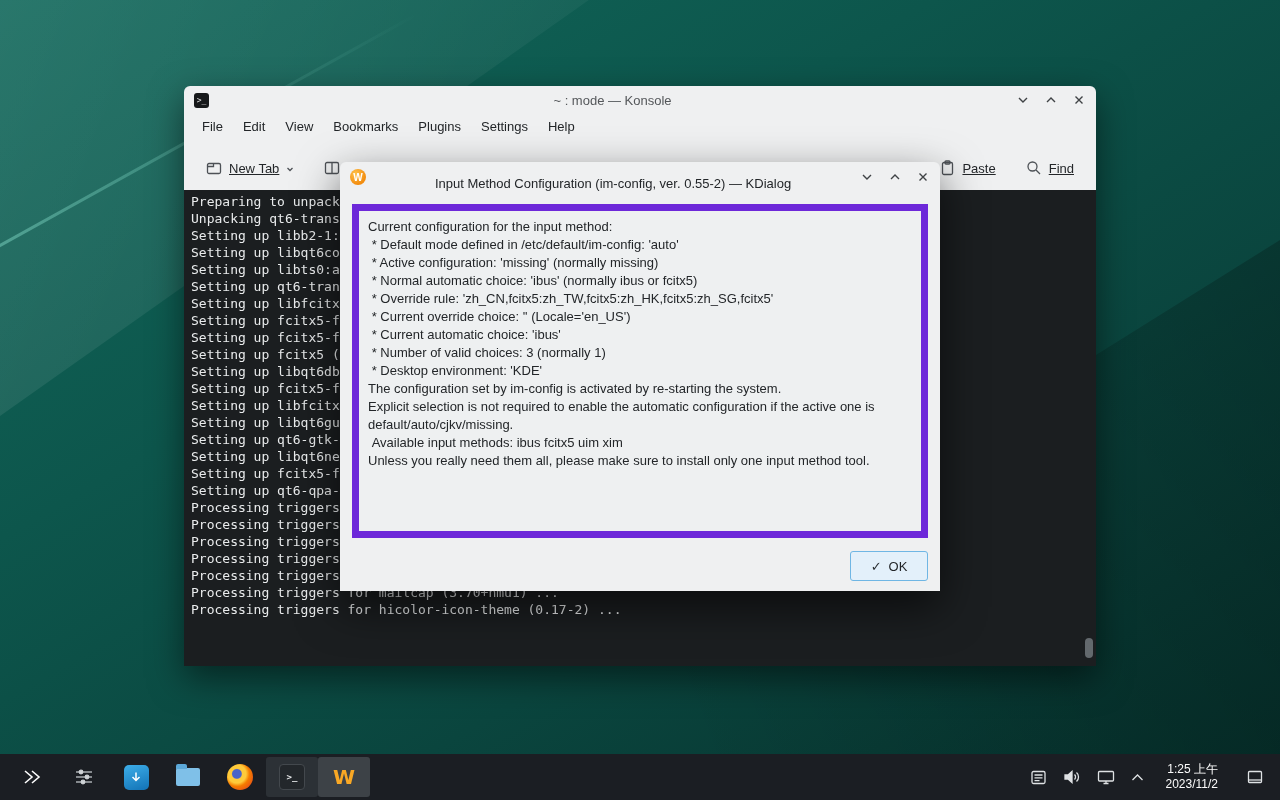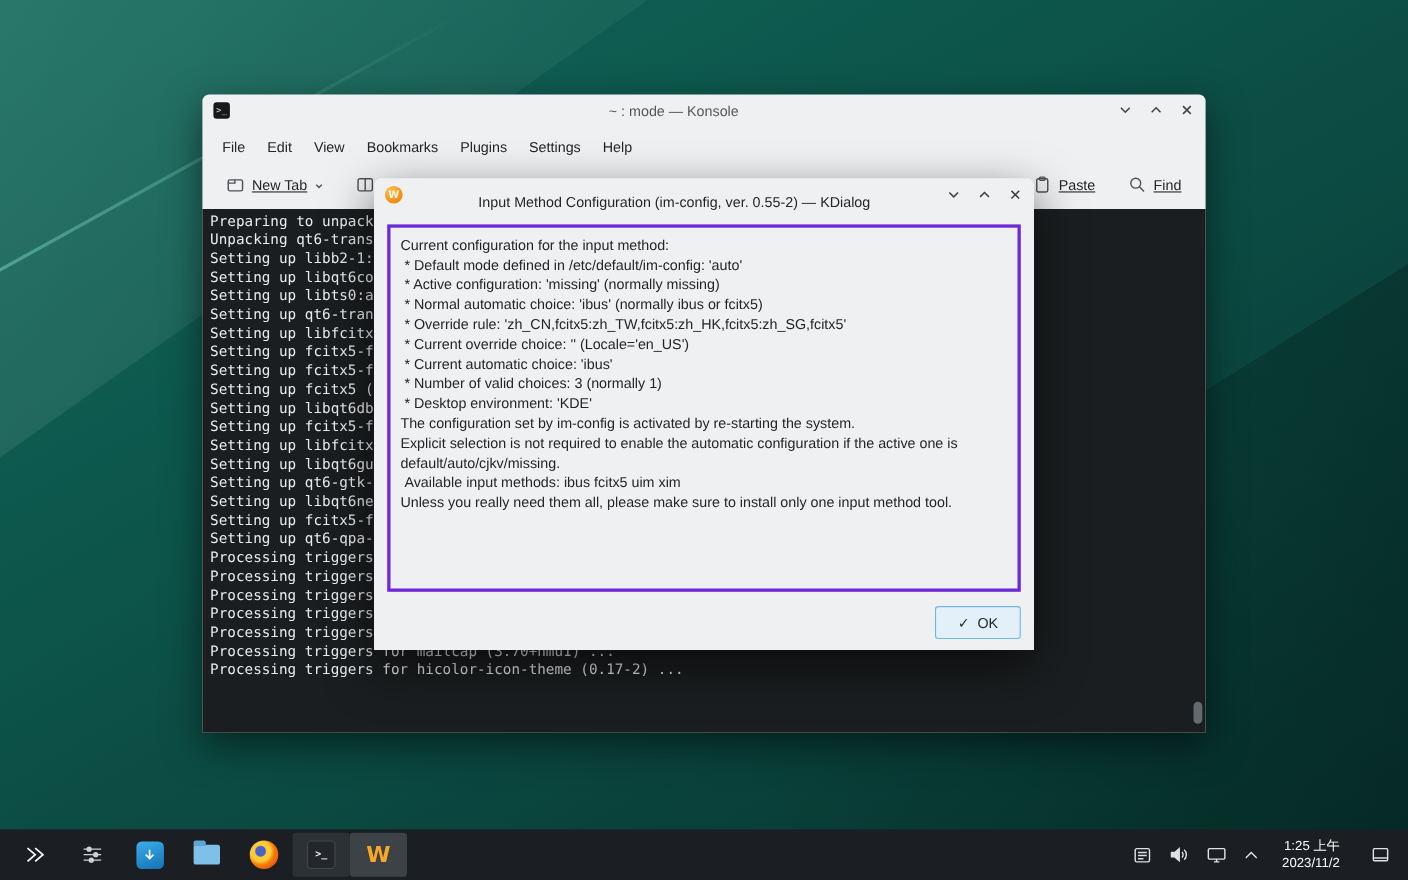--- a/index.html
+++ b/index.html
@@ -23,21 +23,21 @@
   .titlebar .title { flex:1; text-align:center; font-size:13px; color:#54575a; white-space:nowrap; overflow:hidden; }
   .win-controls { display:flex; gap:14px; align-items:center; }
   .wc { width:14px; height:14px; display:flex; align-items:center; justify-content:center; }
   .wc svg { stroke:#3f4245; stroke-width:1.4; fill:none; }
 
   
   .konsole { position:absolute; left:184px; top:86px; width:912px; height:580px;
       background:#eff0f1; border-radius:6px 6px 0 0; box-shadow:0 12px 34px rgba(0,0,0,.5); z-index:2; }
   .app-icon-mini { width:15px; height:15px; background:#16181a; border-radius:3px;
       display:flex; align-items:center; justify-content:center; color:#ddd; font-size:8px; font-family:"DejaVu Sans Mono",monospace; }
-  .menubar { display:flex; align-items:flex-end; height:32px; padding:0 8px; }
+  .menubar { display:flex; align-items:flex-start; height:32px; padding:0 8px; }
   .menu-item { padding:5px 10px; font-size:13px; color:#232629; border-radius:3px; }
   .toolbar { display:flex; align-items:center; height:44px; padding:0 14px; font-size:13px; color:#232629; }
   .tool-btn { display:flex; align-items:center; gap:7px; padding:6px 8px; border-radius:3px;text-decoration:underline; }
   .tool-btn svg { stroke:#4d5156; fill:none; stroke-width:1.3; }
   .tool-spacer { flex:1; }
   .toolbar .gap { width:14px; }
   .caret-mini svg { stroke:#4d5156; }
 
   .terminal { position:absolute; left:0; top:104px; width:912px; height:476px; background:#1b1e20; padding:3px 0 0 7px; overflow:hidden; }
   .term-line { font:13px/17px "DejaVu Sans Mono", monospace; color:#e9ebec; white-space:pre; }
@@ -50,21 +50,21 @@
   .term-scrollthumb { position:absolute; right:3px; bottom:8px; width:8px; height:20px; background:#63696d; border-radius:4px; }
 
   
   .kdialog { position:absolute; left:340px; top:162px; width:600px; height:429px;
       background:#eff0f1; border-radius:6px 6px 0 0; box-shadow:0 16px 44px rgba(0,0,0,.6); z-index:3; }
   .kdialog .titlebar { height:30px; }
   .kdialog .title { color:#232629;margin-top:12px; }
   .dlg-app-icon { width:16px; height:16px; border-radius:50%; background:radial-gradient(circle at 35% 30%, #ffc24b, #f28c0f 70%);
       color:#fff; font-size:10px; font-weight:bold; display:flex; align-items:center; justify-content:center; }
   .dlg-frame { position:absolute; left:12px; top:42px; width:576px; height:334px;
-      border:3px solid #6d28d9; background:#eef0f1; padding:7px 9px; overflow:hidden; }
+      border:7px solid #6d28d9; background:#eef0f1; padding:7px 9px; overflow:hidden; }
   .dlg-line { font:13px/18px "Liberation Sans", sans-serif; color:#232629; white-space:pre-wrap; }
   .ok-btn { position:absolute; right:12px; bottom:10px; height:30px; min-width:78px; padding:0 14px;
       background:#e3f0fa; border:1px solid #6fb6e4; border-radius:3px;
       display:flex; align-items:center; justify-content:center; gap:7px;
       font-size:13px; color:#232629; }
   .ok-check { color:#2c3033; font-size:13px; }
 
   
   .taskbar { position:absolute; left:0; bottom:0; width:1280px; height:46px; background:#1b1e23;
       display:flex; align-items:center; padding:0 6px; z-index:6; }

